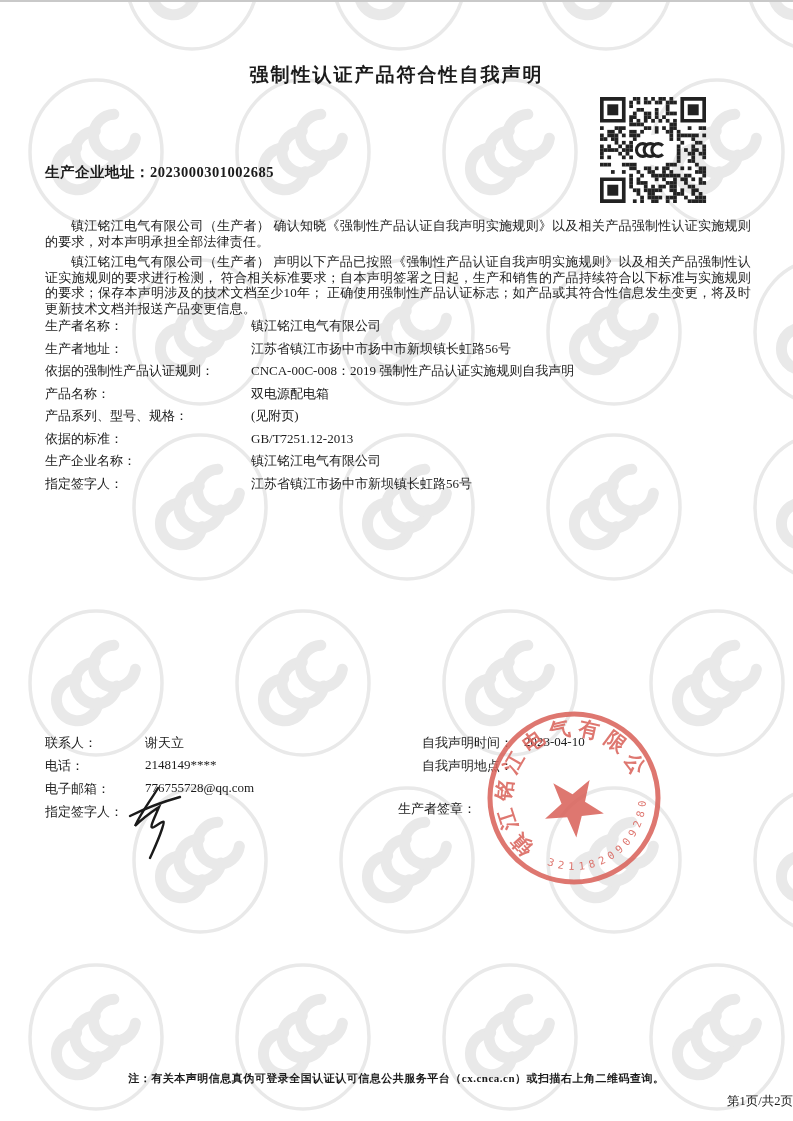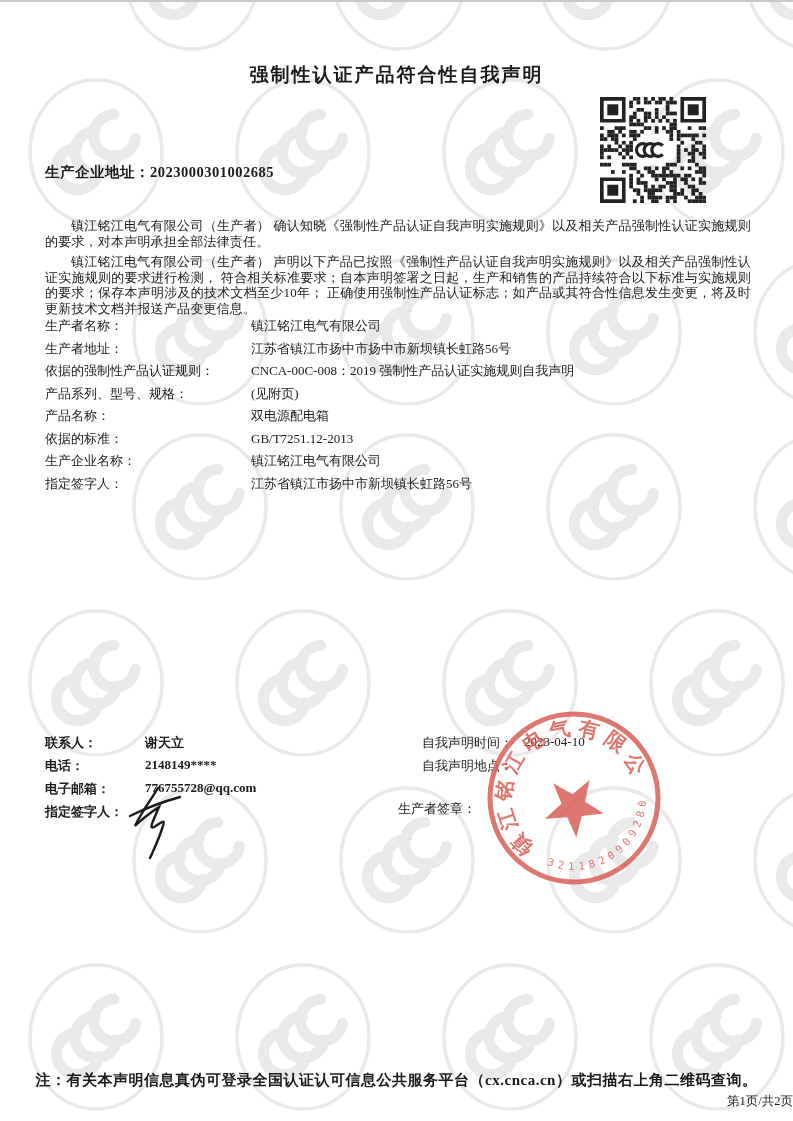--- a/index.html
+++ b/index.html
@@ -31,35 +31,35 @@
   }
   .para1{top:203px;}
   .para2{top:239px;}
 
   .fields{position:absolute;left:45px;top:313px;width:706px;font-size:13px;}
   .field-row{display:flex;height:22.5px;align-items:center;gap:36px;}
   .field-label{width:170px;flex:0 0 170px;}
   .field-value{flex:1;}
 
   .contact{position:absolute;left:45px;top:732px;font-size:13px;}
-  .contact-row{display:flex;height:23px;font-weight:bold;}
+  .contact-row{display:flex;height:23px;}
   .contact-label{width:100px;flex:0 0 100px;}
 
   .right-info{position:absolute;left:398px;top:732px;font-size:13px;margin-left:24px;}
   .right-row{display:flex;height:23px;}
   .right-label{width:102px;flex:0 0 102px;}
   .seal-label{position:absolute;left:398px;top:798px;font-size:13px;}
 
   .qr{position:absolute;left:597px;top:95px;}
   .stamp{position:absolute;left:482px;top:704px;color:#d96058;opacity:.85;}
   .signature{position:absolute;left:122px;top:782px;}
 
   .footer-note{
     position:absolute;top:1069px;left:0;width:100%;
-    text-align:center;font-size:15px;font-weight:700;letter-spacing:.5px;
+    text-align:center;font-size:11px;font-weight:700;letter-spacing:.5px;
   }
   .page-indicator{
     position:absolute;top:1091px;left:0;width:100%;
     text-align:right;font-size:12.5px;
   }
 </style>
 </head>
 <body>
 
 <div class="page">
@@ -400,26 +400,26 @@
         </div>
       <div class="field-row">
           <span class="field-label">生产者地址：</span>
           <span class="field-value">江苏省镇江市扬中市扬中市新坝镇长虹路56号</span>
         </div>
       <div class="field-row">
           <span class="field-label">依据的强制性产品认证规则：</span>
           <span class="field-value">CNCA-00C-008：2019  强制性产品认证实施规则自我声明</span>
         </div>
       <div class="field-row">
+          <span class="field-label">产品名称：</span>
+          <span class="field-value">双电源配电箱</span>
+        </div>
+      <div class="field-row">
           <span class="field-label">产品系列、型号、规格：</span>
           <span class="field-value">(见附页)</span>
-        </div>
-      <div class="field-row">
-          <span class="field-label">产品名称：</span>
-          <span class="field-value">双电源配电箱</span>
         </div>
       <div class="field-row">
           <span class="field-label">依据的标准：</span>
           <span class="field-value">GB/T7251.12-2013</span>
         </div>
       <div class="field-row">
           <span class="field-label">生产企业名称：</span>
           <span class="field-value">镇江铭江电气有限公司</span>
         </div>
       <div class="field-row">

